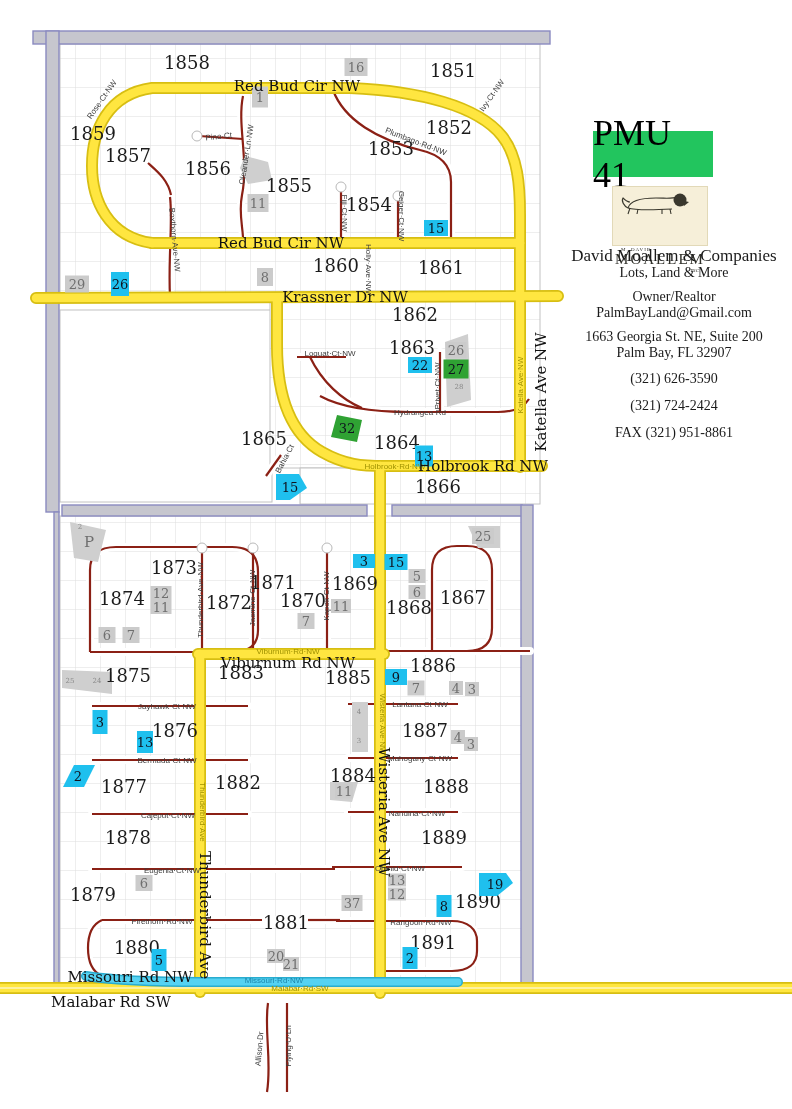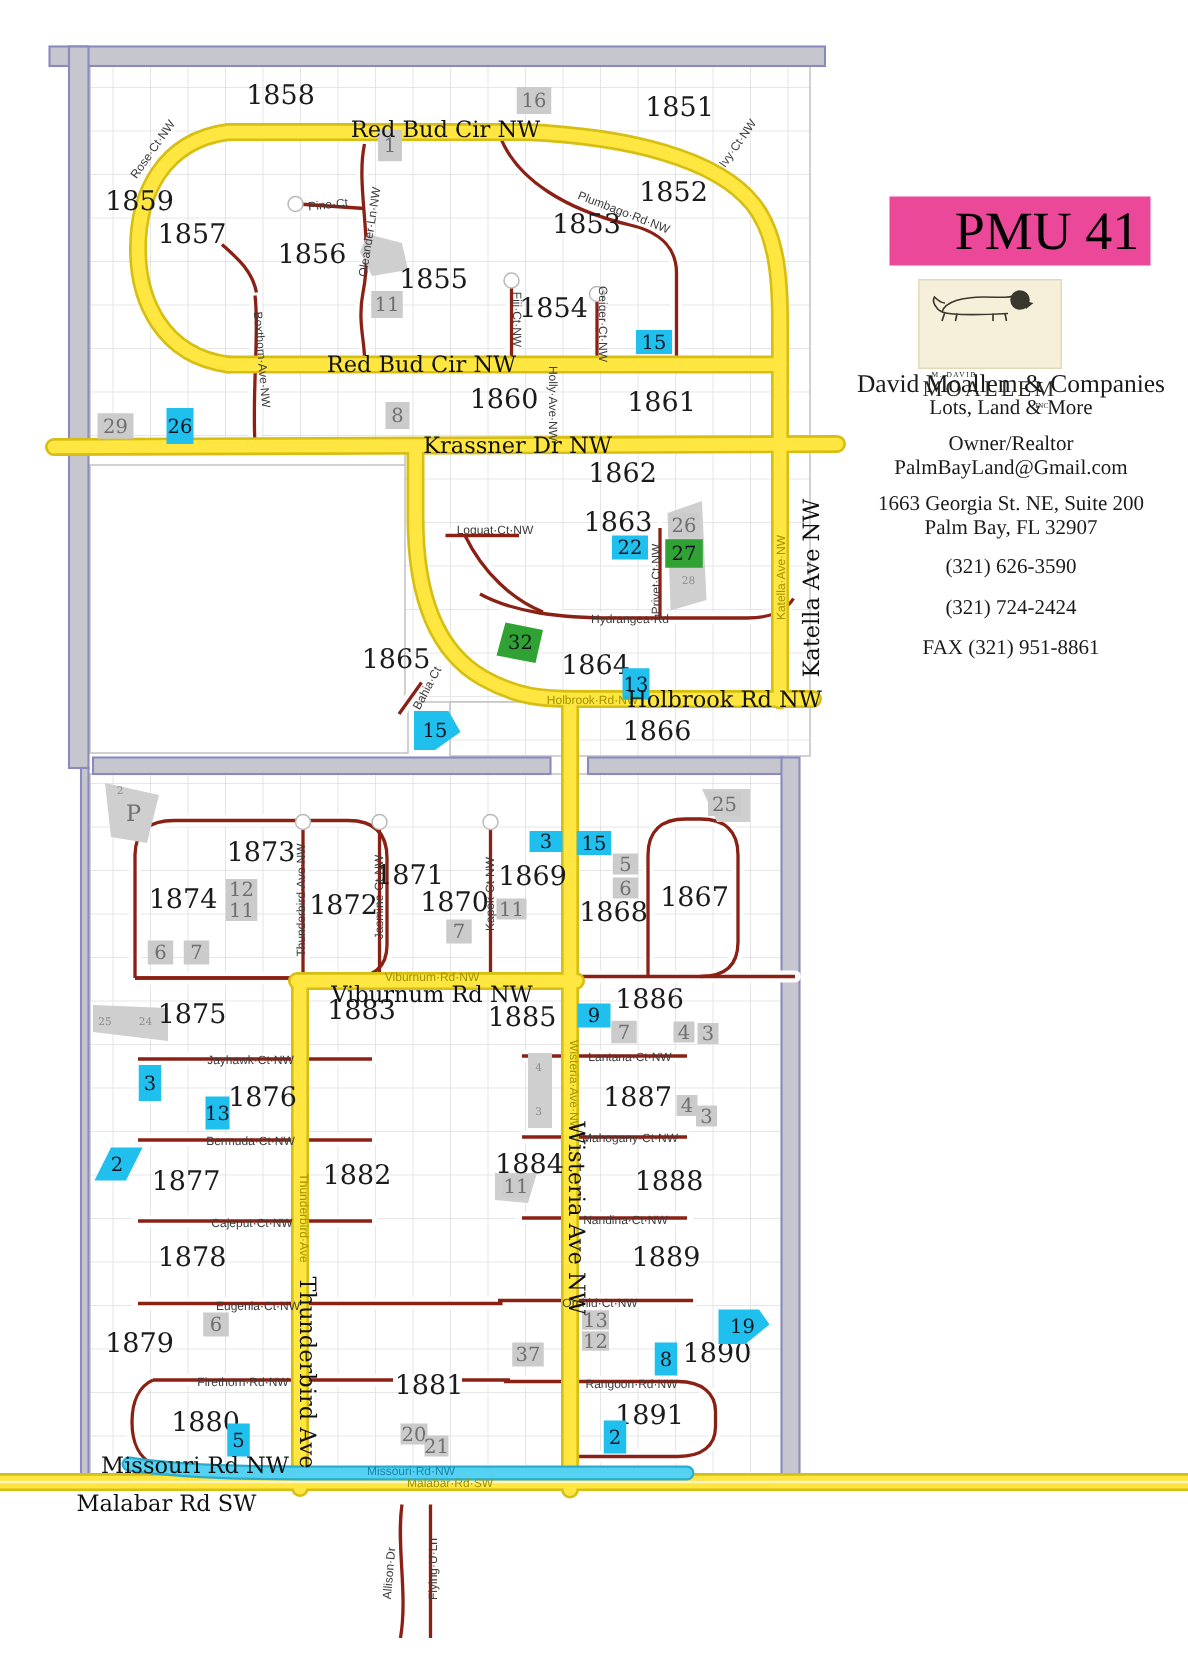--- a/index.html
+++ b/index.html
@@ -11,22 +11,22 @@
   .blk{font-family:"DejaVu Serif",serif;font-size:18px;fill:#1b1b1b;text-anchor:middle;}
   .rl{font-family:"DejaVu Serif",serif;font-size:15px;fill:#111;text-anchor:middle;}
   .sl{font-family:"Liberation Sans",sans-serif;font-size:8px;fill:#3c3c3c;text-anchor:middle;}
   .olive{fill:#a09200;}
   .cyanl{fill:#1d84aa;}
   .tl{font-family:"DejaVu Serif",serif;font-size:7px;fill:#8a8a8a;text-anchor:middle;}
   .mk{font-family:"DejaVu Serif",serif;font-size:13px;text-anchor:middle;}
   .pmk{font-family:"DejaVu Serif",serif;font-size:15px;fill:#6f6f6f;text-anchor:middle;}
 
   
-  .pmu{position:absolute;left:593px;top:131px;width:138px;height:46px;background:#ec4899;
-       display:flex;align-items:center;justify-content:center;font-size:36px;color:#000;padding-left:36px;}
+  .pmu{position:absolute;left:593px;top:131px;width:120px;height:46px;background:#22c55e;
+       display:flex;align-items:center;justify-content:center;font-size:36px;color:#000;}
   .logo{position:absolute;left:612px;top:186px;width:94px;height:58px;background:#f6efd9;
         border:1px solid #e2d9b8;text-align:center;}
   .logo .l1{font-size:5px;text-align:left;margin:27px 0 0 8px;color:#2e2e28;letter-spacing:1px;}
   .logo .l2{font-size:15px;font-weight:normal;letter-spacing:2px;color:#2e2e28;margin-top:-1px;}
   .logo .l3{font-size:5px;text-align:right;margin:0 8px 0 0;color:#2e2e28;}
   .sb{position:absolute;width:260px;left:544px;text-align:center;color:#1a1a1a;}
   .sb.company{top:246px;font-size:17px;}
   .sb.tagline{top:265px;font-size:14px;}
   .sb.role{top:289px;font-size:14px;}
   .sb.email{top:305px;font-size:14px;}

